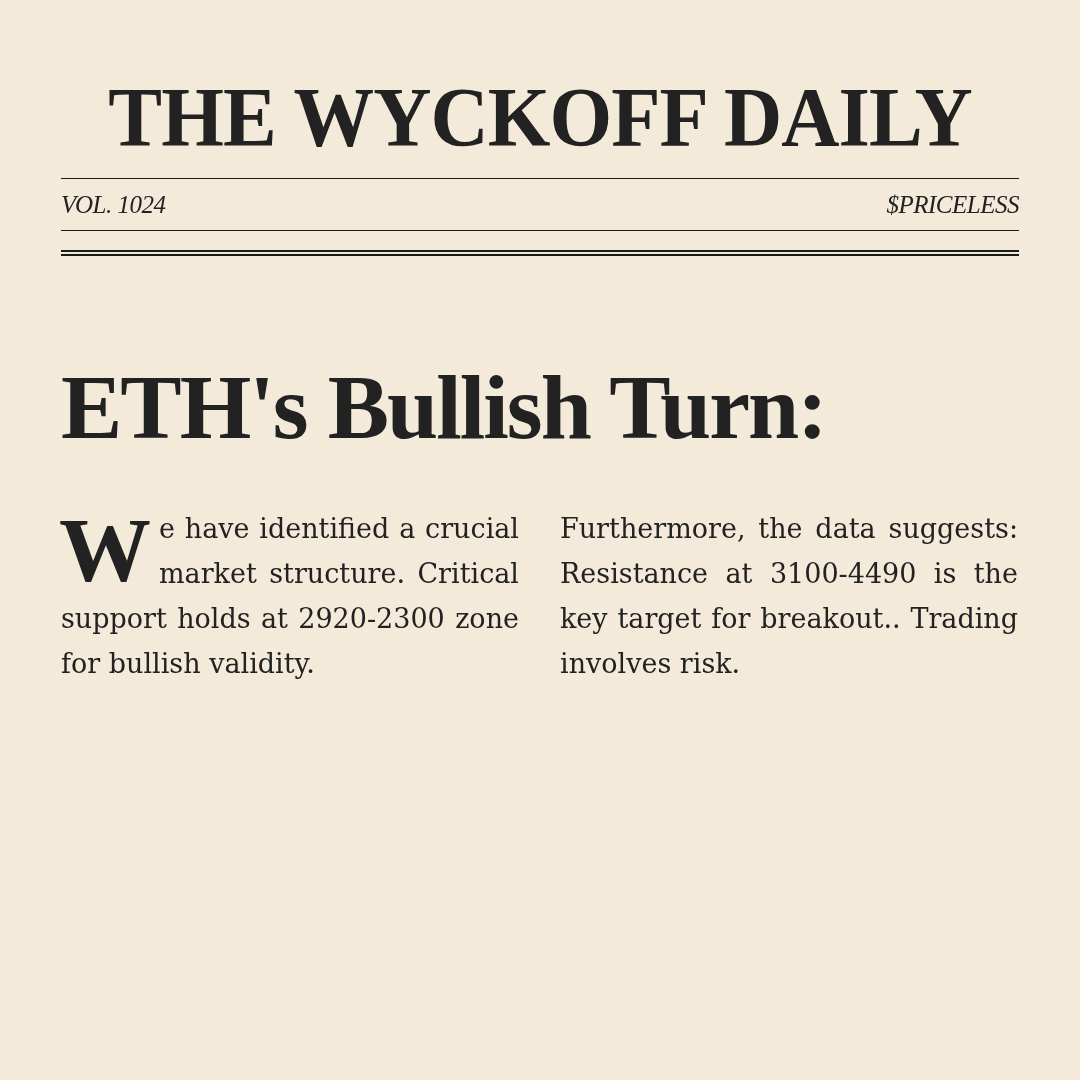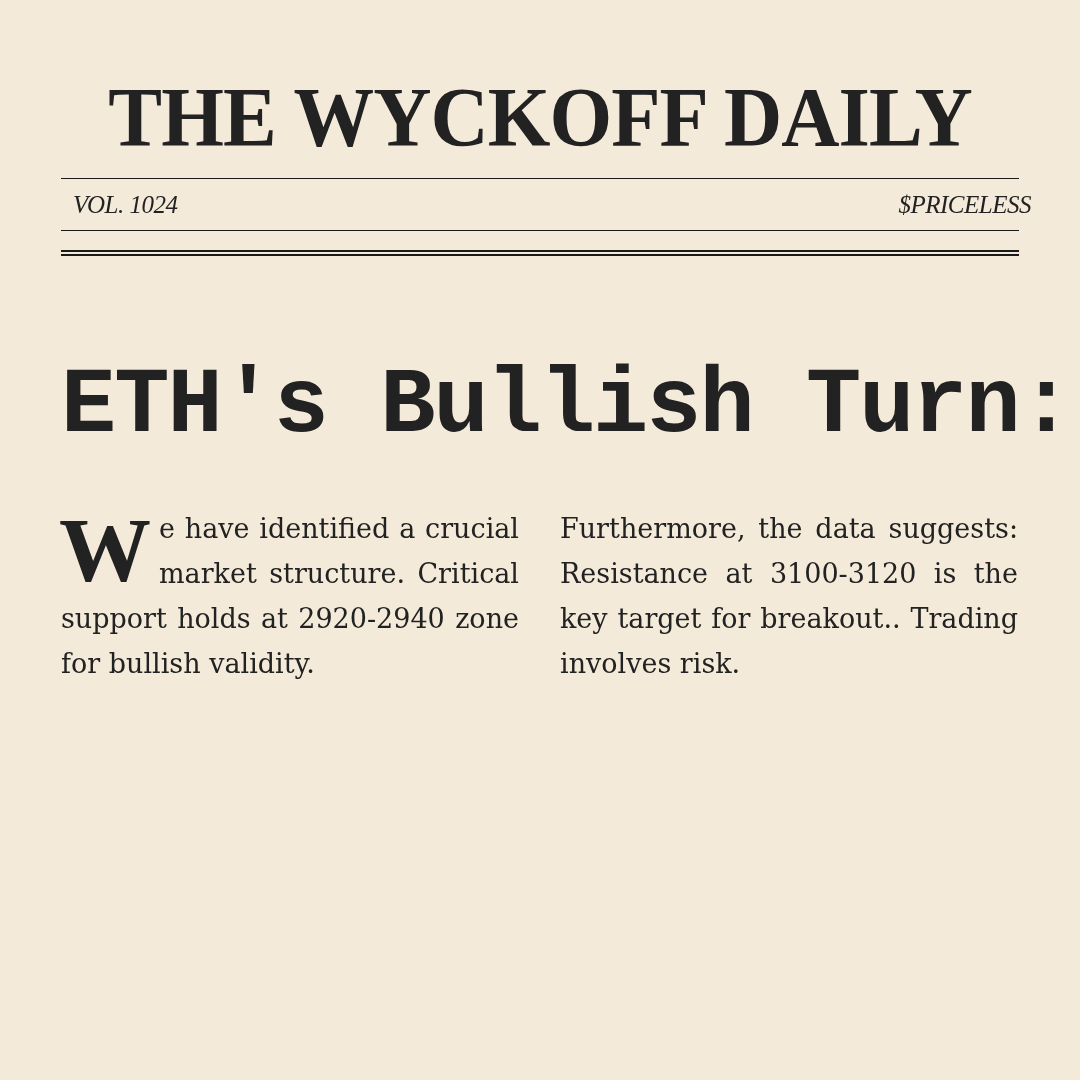--- a/index.html
+++ b/index.html
@@ -31,25 +31,24 @@
   .rule-d1 { top: 250px; height: 2px; }
   .rule-d2 { top: 254px; height: 2px; }
   .meta {
     position: absolute; left: 61px; top: 188px; width: 958px; height: 34px;
     display: flex; justify-content: space-between; align-items: center;
     font-family: "Liberation Serif", serif;
     font-style: italic;
     font-size: 25px;
     letter-spacing: -0.5px;
     color: #222;
-    margin-left: 12px;
   }
   .headline {
     position: absolute; left: 61px; top: 300px; width: 970px;
-    font-family: Liberation Mono, monospace;
+    font-family: Liberation Serif, serif;
     font-weight: bold;
     font-size: 92px;
     line-height: 90px;
     letter-spacing: -2px;
     color: #222;
   }
   .headline span { display: block; white-space: nowrap; }
   .col {
     position: absolute; top: 506px; width: 458px;
     font-family: "DejaVu Serif", serif;
@@ -83,18 +82,18 @@
 <div class="rule rule-mid"></div>
 <div class="rule rule-d1"></div>
 <div class="rule rule-d2"></div>
 
 <h1 class="headline">
   <span>ETH's Bullish Turn:</span>
 </h1>
 
 <div class="col col-left">
   <span class="dropcap">W</span>
-  <span>e have identified a crucial market structure. Critical support holds at 2920-2940 zone for bullish validity.</span>
+  <span>e have identified a crucial market structure. Critical support holds at 2920-2300 zone for bullish validity.</span>
 </div>
 
 <div class="col col-right">
-  <span>Furthermore, the data suggests: Resistance at 3100-3120 is the key target for breakout.. Trading involves risk.</span>
+  <span>Furthermore, the data suggests: Resistance at 3100-4490 is the key target for breakout.. Trading involves risk.</span>
 </div>
 
 </body></html>

